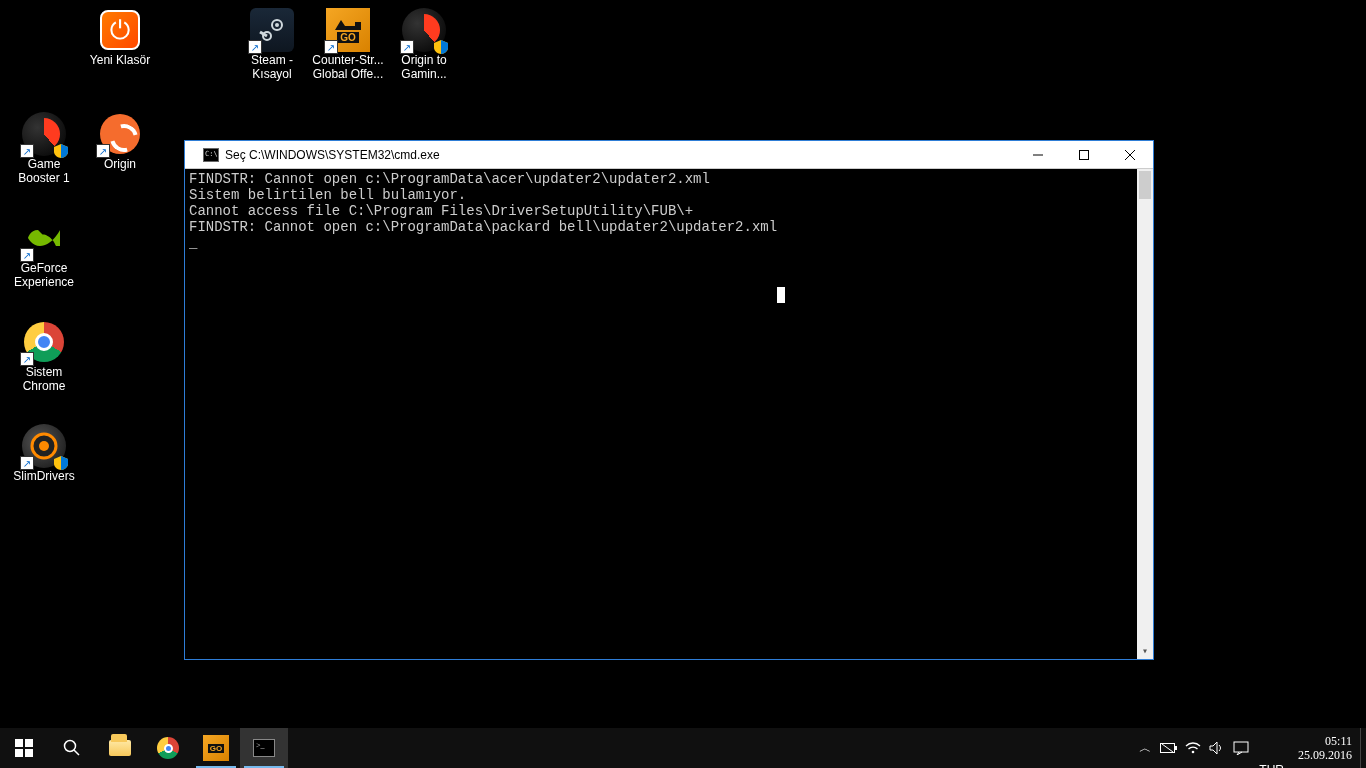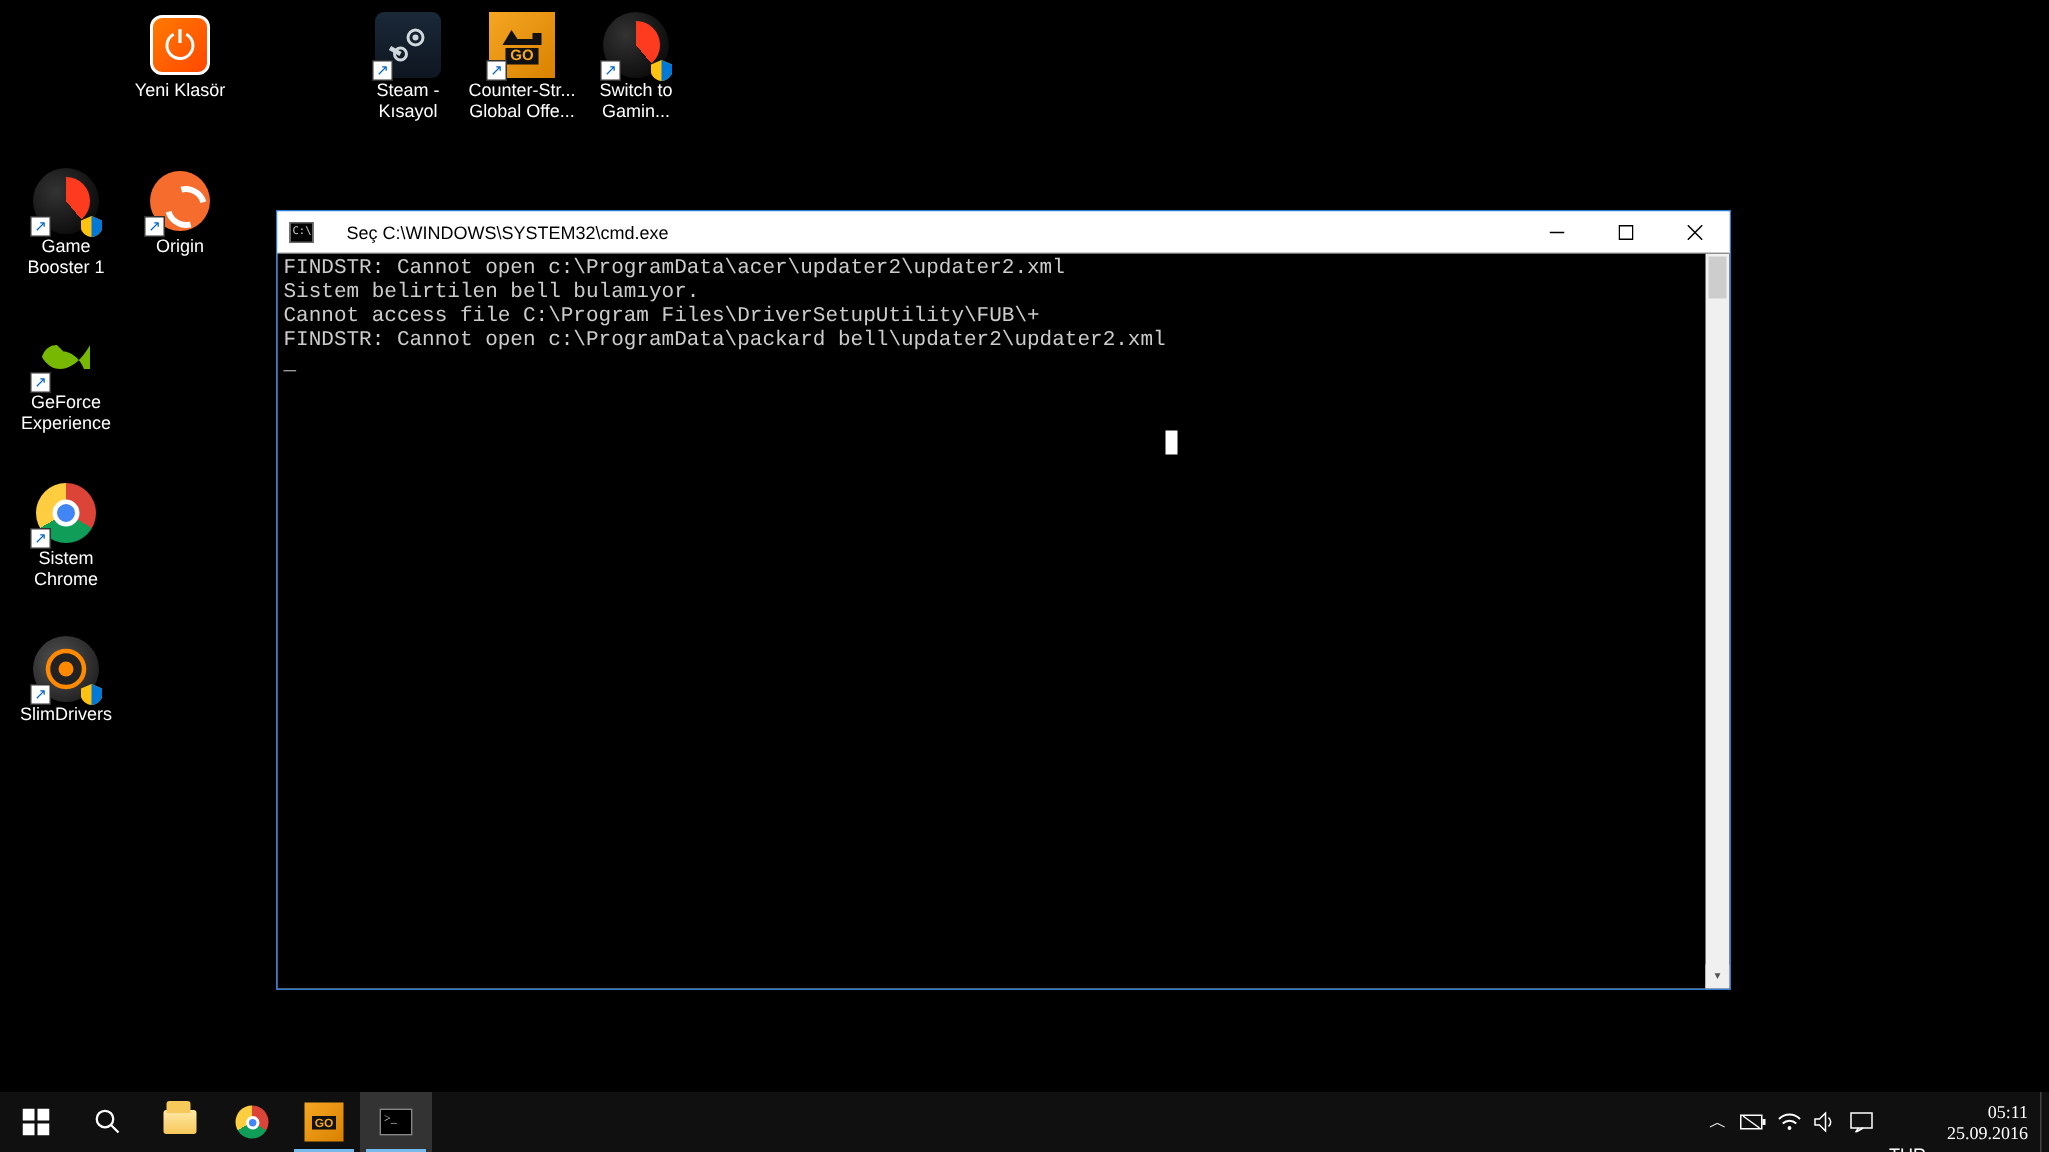--- a/index.html
+++ b/index.html
@@ -6,21 +6,21 @@
   html, body { width: 1366px; height: 768px; overflow: hidden; background: #000; font-family: "Segoe UI", Tahoma, sans-serif; color: #fff; }
   .desktop { position: relative; width: 100%; height: 728px; }
   .desktop-icon { width: 76px; height: 96px; display: flex; flex-direction: column; align-items: center; justify-content: flex-start; cursor: pointer; padding-top: 4px; }
   .desktop-icon .ico { width: 44px; height: 44px; position: relative; display:flex; align-items:center; justify-content:center; }
   .desktop-icon .lbl { font-size: 12px; text-align: center; line-height: 1.15; margin-top: 2px; text-shadow: 1px 1px 2px #000; max-width: 72px; word-wrap: break-word; white-space: pre-line; }
   .shortcut-arrow { position:absolute; left:-2px; bottom:-2px; width:14px; height:14px; background:#fff; border:1px solid #333; display:flex; align-items:center; justify-content:center; font-size:10px; color:#0066cc; }
   .shield { position:absolute; right:-2px; bottom:-2px; width:14px; height:14px; }
   
   .cmd-window { position:absolute; top:140px; left:184px; width:970px; height:520px; background:#fff; border:1px solid #2e7dd6; display:flex; flex-direction:column; }
   .titlebar { height:28px; background:#fff; display:flex; align-items:center; justify-content:space-between; border-bottom:1px solid #ccc; }
-  .titlebar-left { display:flex; align-items:center; gap:22px; padding-left:8px; }
+  .titlebar-left { display:flex; align-items:center; gap:6px; padding-left:18px; }
   .titlebar-title { color:#000; font-size:12px; }
   .titlebar-icon { width:16px; height:14px; background:#000; border:1px solid #666; position:relative; }
   .titlebar-icon::after { content:"C:\\"; color:#ccc; font-size:7px; position:absolute; top:1px; left:1px; font-family:Consolas,monospace;}
   .winbtns { display:flex; }
   .winbtn { width:46px; height:28px; display:flex; align-items:center; justify-content:center; color:#000; font-size:12px; cursor:pointer; }
   .cmd-body { flex:1; background:#000; color:#ccc; font-family:Consolas,"Courier New",monospace; font-size:14px; padding:2px 4px; position:relative; white-space:pre; overflow:hidden; }
   .cmd-scroll { position:absolute; right:0; top:0; width:16px; height:100%; background:#f0f0f0; }
   .cmd-thumb { position:absolute; top:2px; right:2px; width:12px; height:28px; background:#cdcdcd; }
   .cmd-down { position:absolute; bottom:0; right:0; width:16px; height:16px; background:#f0f0f0; display:flex;align-items:center;justify-content:center;color:#555;font-size:10px;}
   .select-cursor { display:inline-block; width:8px; height:16px; background:#fff; }
@@ -102,21 +102,21 @@
 
   <div style="position:absolute;top:4px;left:386px;" class="desktop-icon">
     <div class="ico">
       <div class="switch-ico"></div>
       <div class="shortcut-arrow">↗</div>
       <svg class="shield" viewBox="0 0 14 14">
           <path d="M7 0 L14 3 V8 C14 11 10 14 7 14 C4 14 0 11 0 8 V3 Z" fill="#ffc20e"></path>
           <path d="M7 0 L14 3 V8 C14 11 10 14 7 14 Z" fill="#0078d7"></path>
         </svg>
     </div>
-    <div class="lbl">Switch to
+    <div class="lbl">Origin to
 Gamin...</div>
   </div>
 
   <div style="position:absolute;top:108px;left:6px;" class="desktop-icon">
     <div class="ico">
       <div class="booster"></div>
       <div class="shortcut-arrow">↗</div>
       <svg class="shield" viewBox="0 0 14 14">
           <path d="M7 0 L14 3 V8 C14 11 10 14 7 14 C4 14 0 11 0 8 V3 Z" fill="#ffc20e"></path>
           <path d="M7 0 L14 3 V8 C14 11 10 14 7 14 Z" fill="#0078d7"></path>

